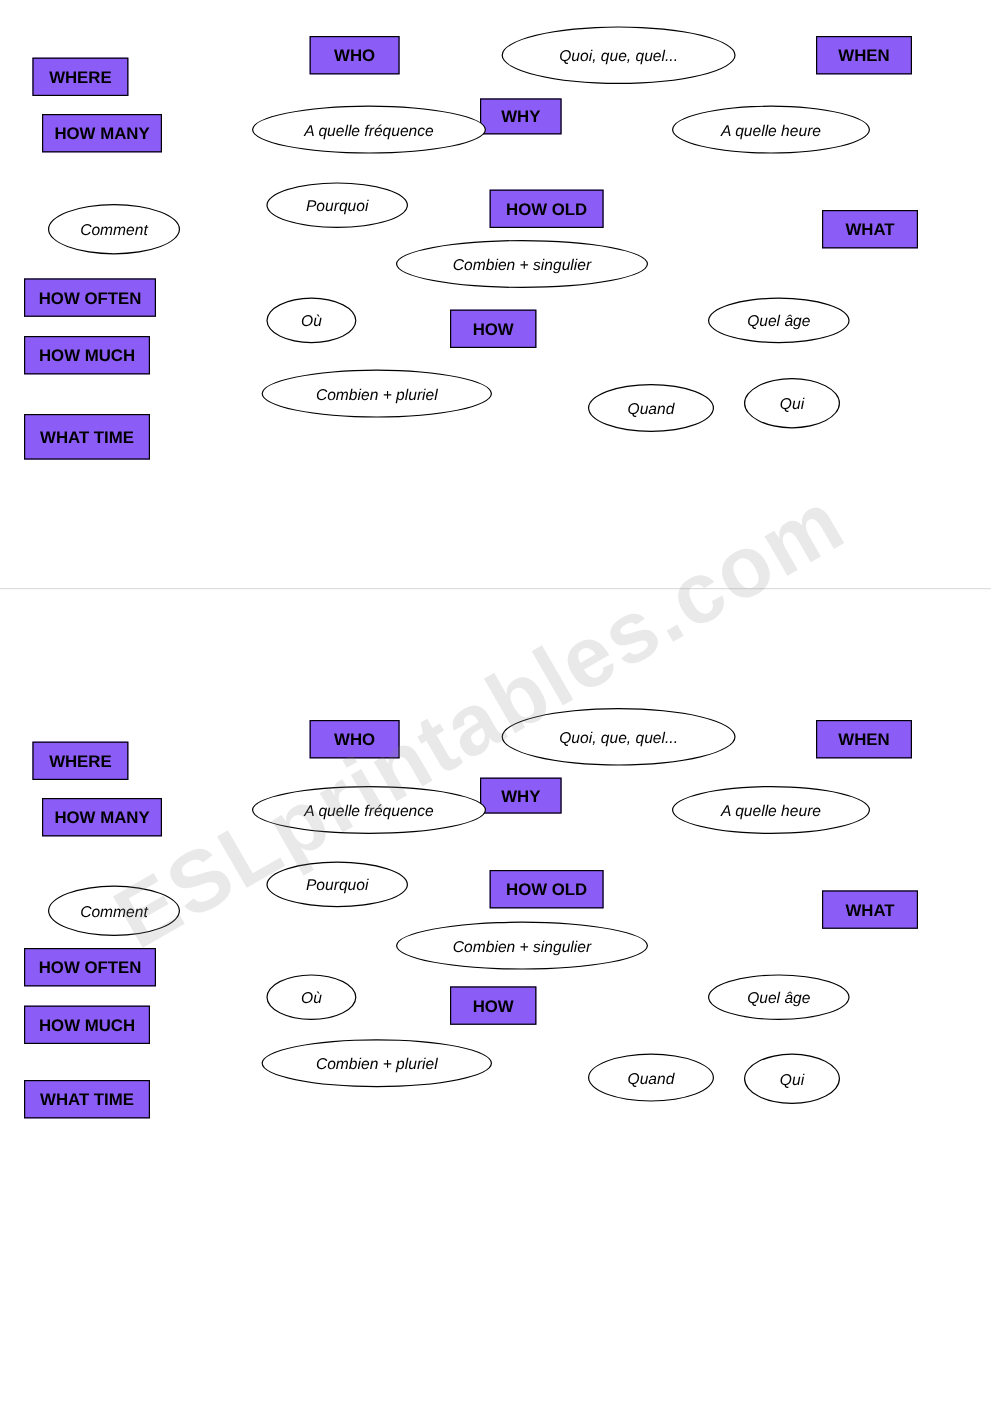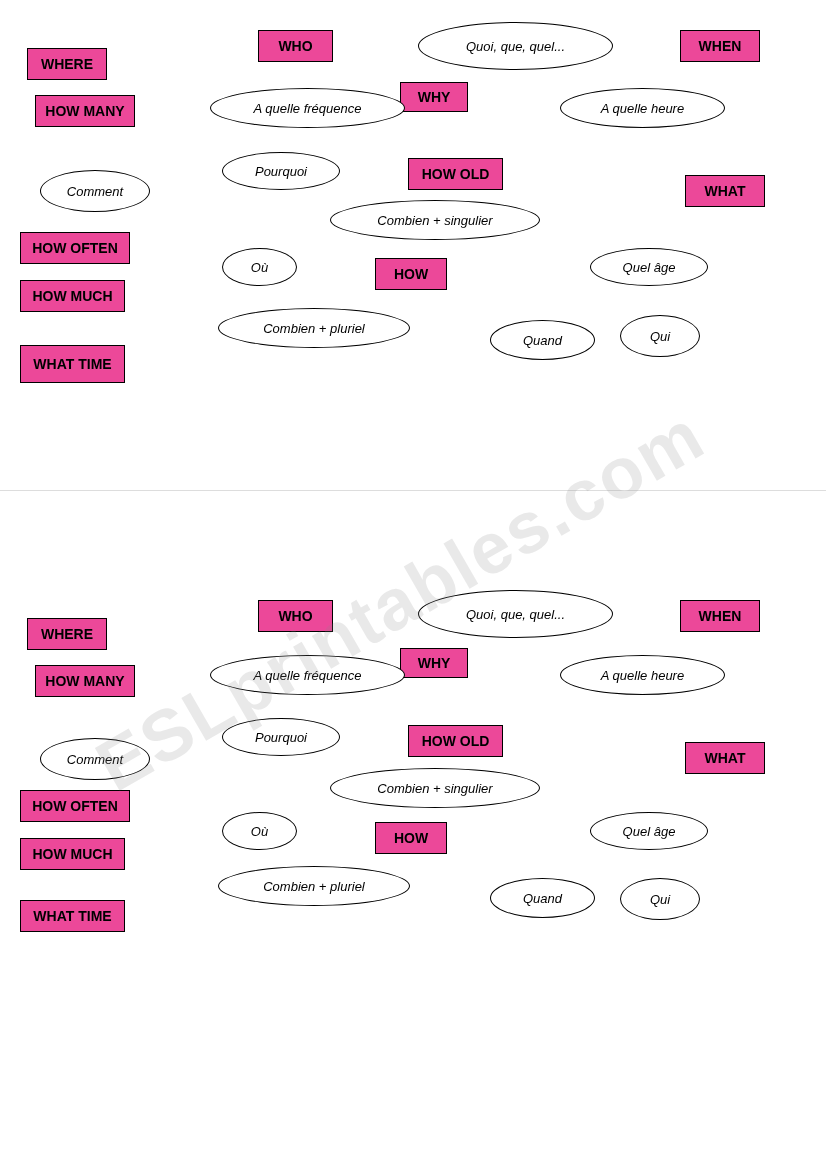--- a/index.html
+++ b/index.html
@@ -38,21 +38,21 @@
       color: #888;
       white-space: nowrap;
       letter-spacing: 2px;
     }
 
     
     .rect-item {
       position: absolute;
       border: 1.5px solid #000;
       padding: 4px 20px;
-      background: #ec4899;
+      background: #8b5cf6;
       font-size: 14px;
       font-weight: bold;
       font-family: Arial, sans-serif;
       white-space: nowrap;
       display: flex;
       align-items: center;
       justify-content: center;
     }
 
     

